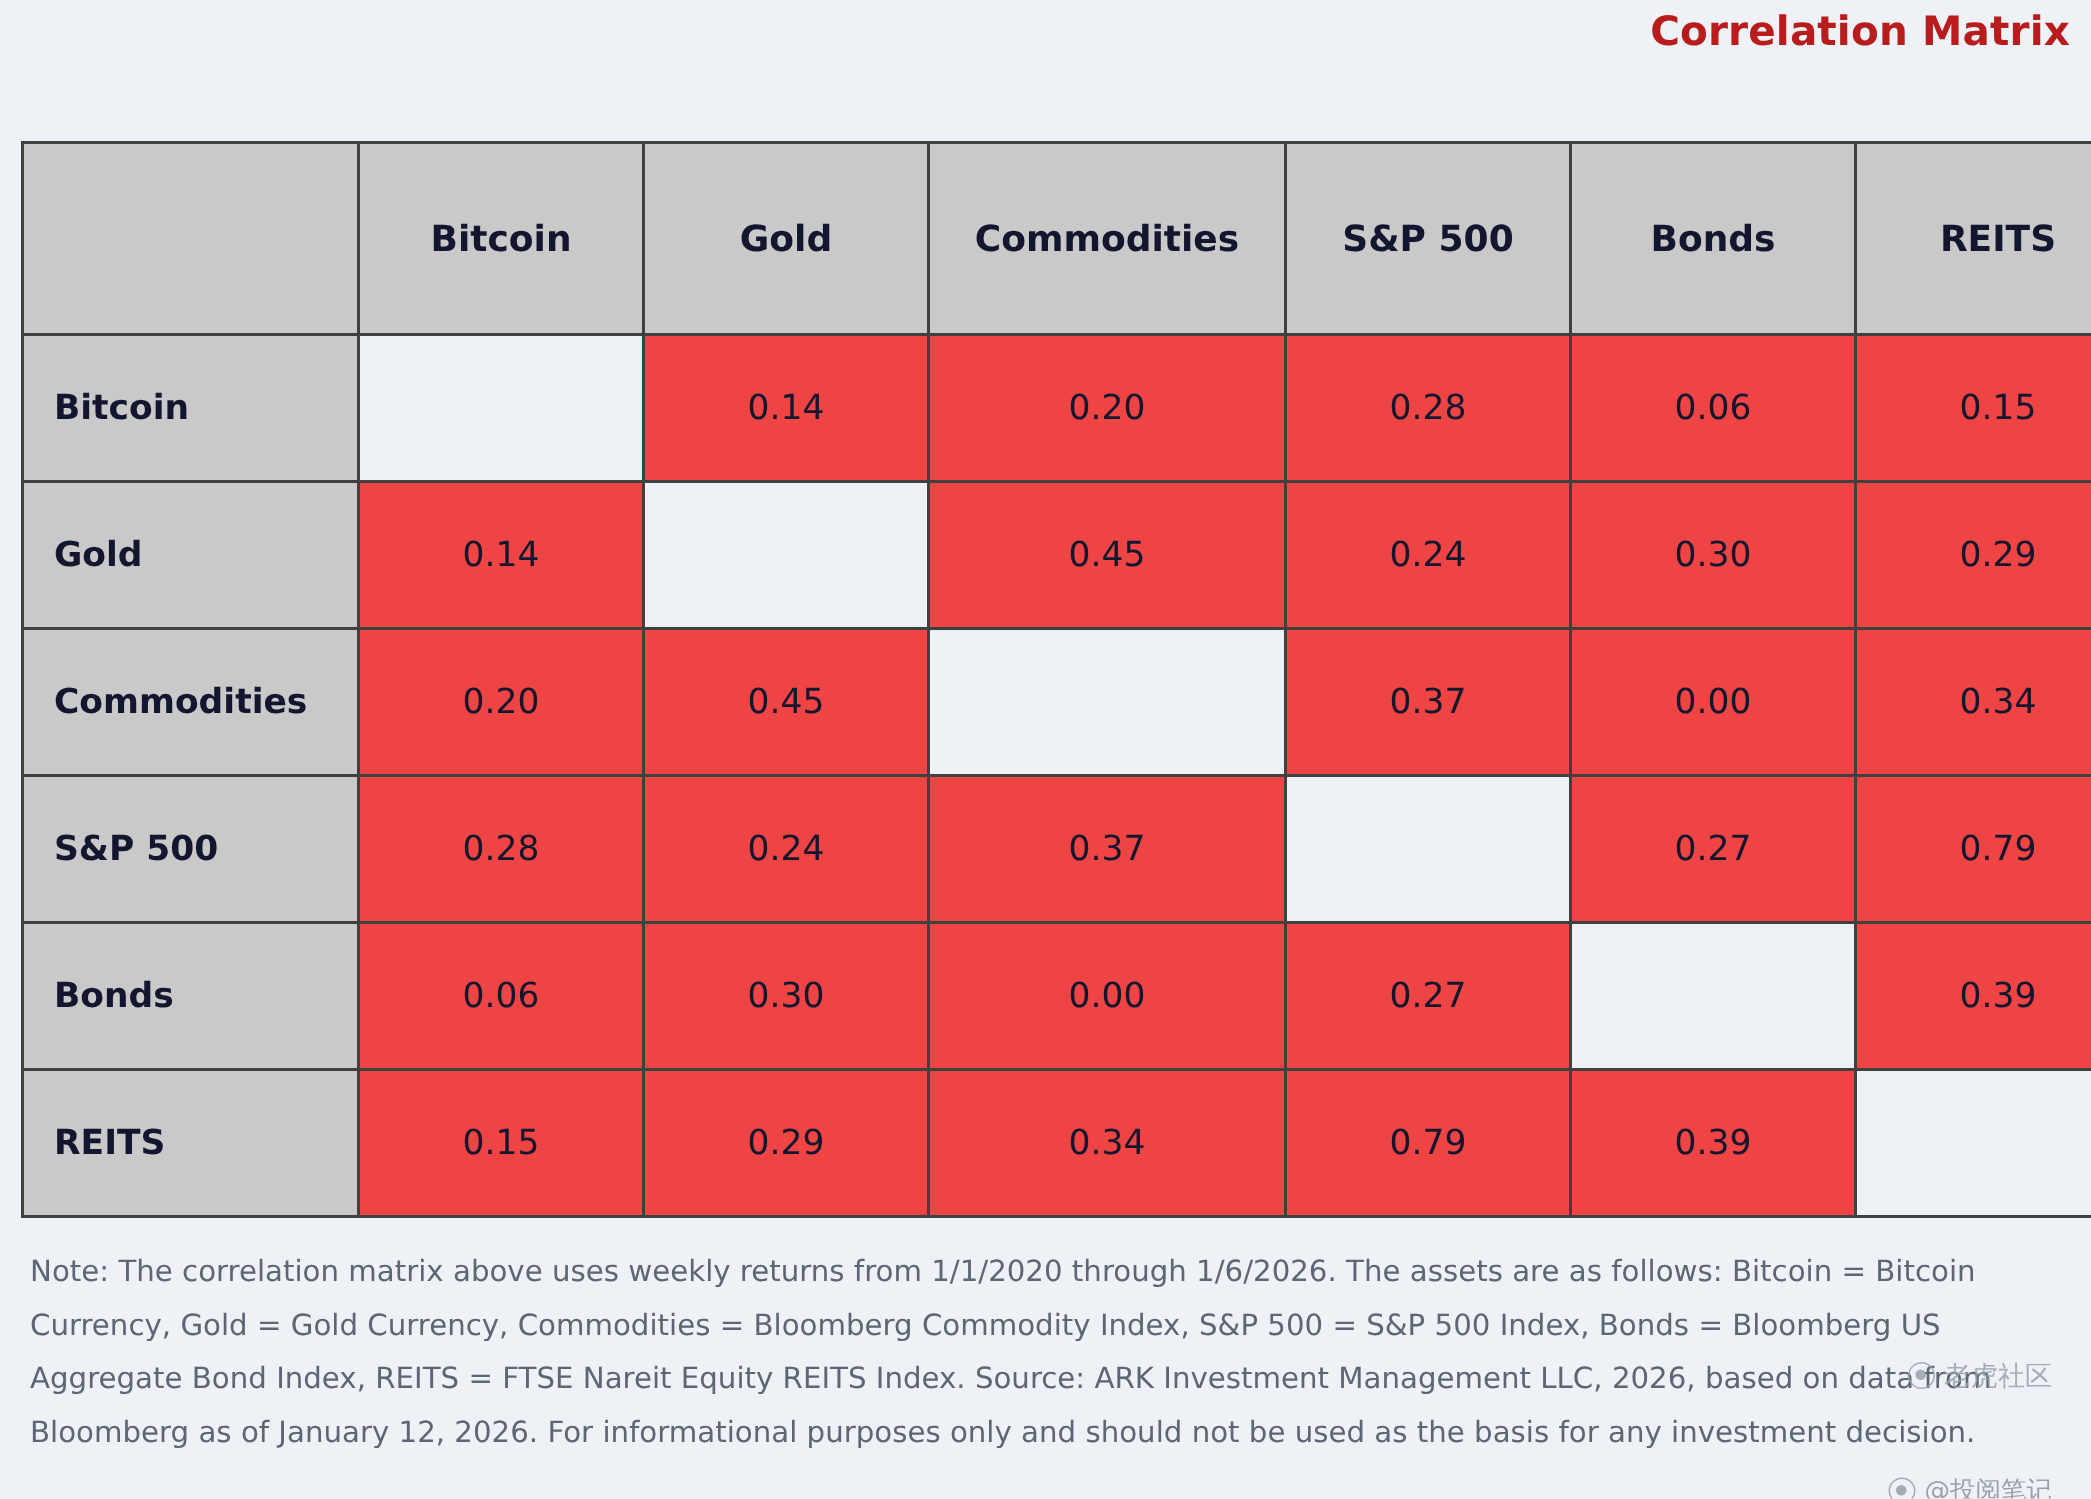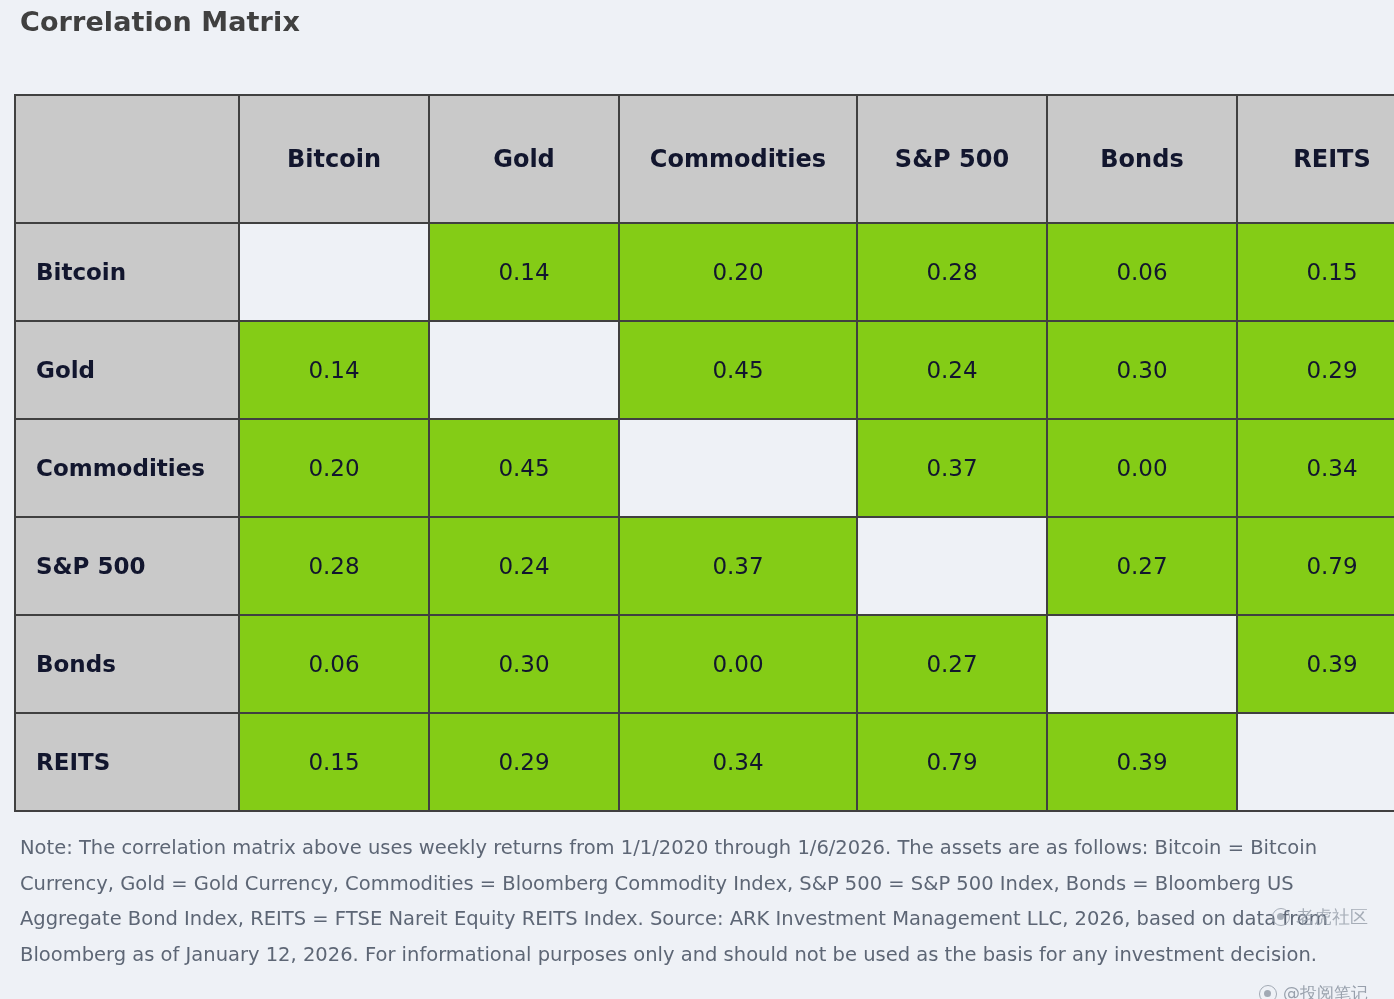--- a/index.html
+++ b/index.html
@@ -18,24 +18,25 @@
   .page {
     position: relative;
     width: 1394px;
     height: 999px;
     box-sizing: border-box;
     padding: 0 14px;
   }
   .title {
     font-size: 27px;
     font-weight: bold;
-    color: #404040;
+    color: #b91c1c;
     letter-spacing: 0.1px;
     padding: 6px 0 0 6px;
     line-height: 1.2;
+    text-align: right;
   }
   table.matrix {
     margin-top: 56px;
     border-collapse: collapse;
     width: 1366px;
     table-layout: fixed;
     background: #eef1f6;
   }
   table.matrix th, table.matrix td {
     border: 2px solid #404040;
@@ -62,21 +63,21 @@
     color: #12162e;
     font-size: 23px;
     font-weight: bold;
     text-align: left;
     padding-left: 20px;
     height: 94px;
     white-space: nowrap;
     overflow: hidden;
   }
   table.matrix tbody td {
-    background: #84cc16;
+    background: #ef4444;
     font-size: 23px;
     font-weight: normal;
     color: #12162e;
     height: 94px;
   }
   table.matrix tbody td.blank {
     background: #eef1f6;
   }
   .note {
     margin: 18px 6px 0 6px;

